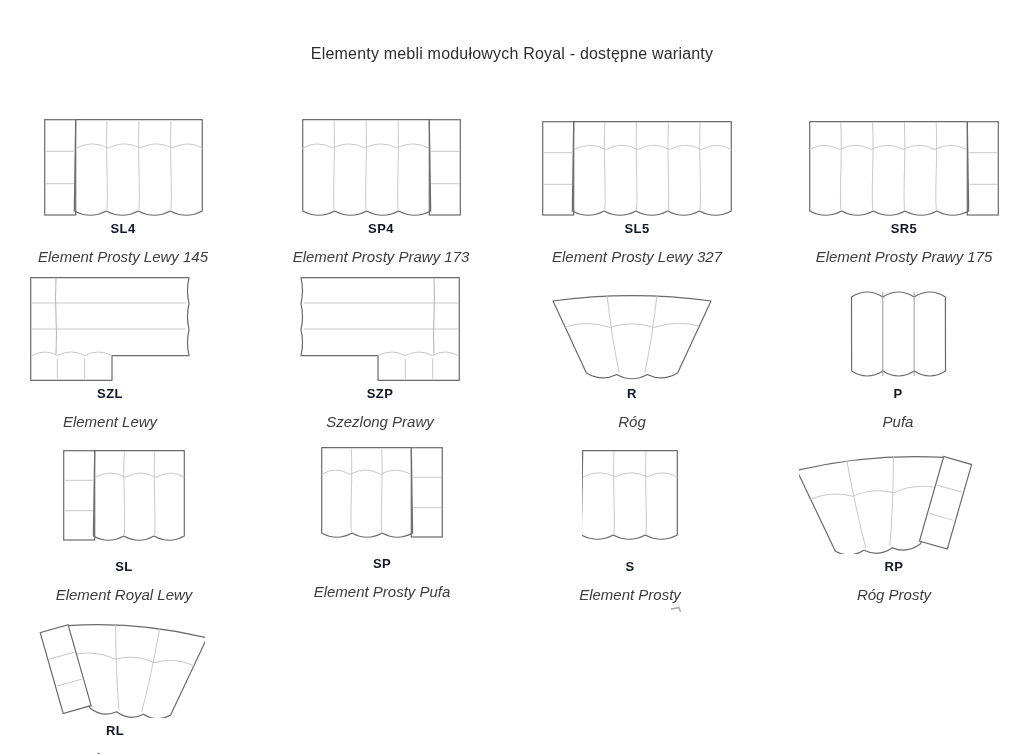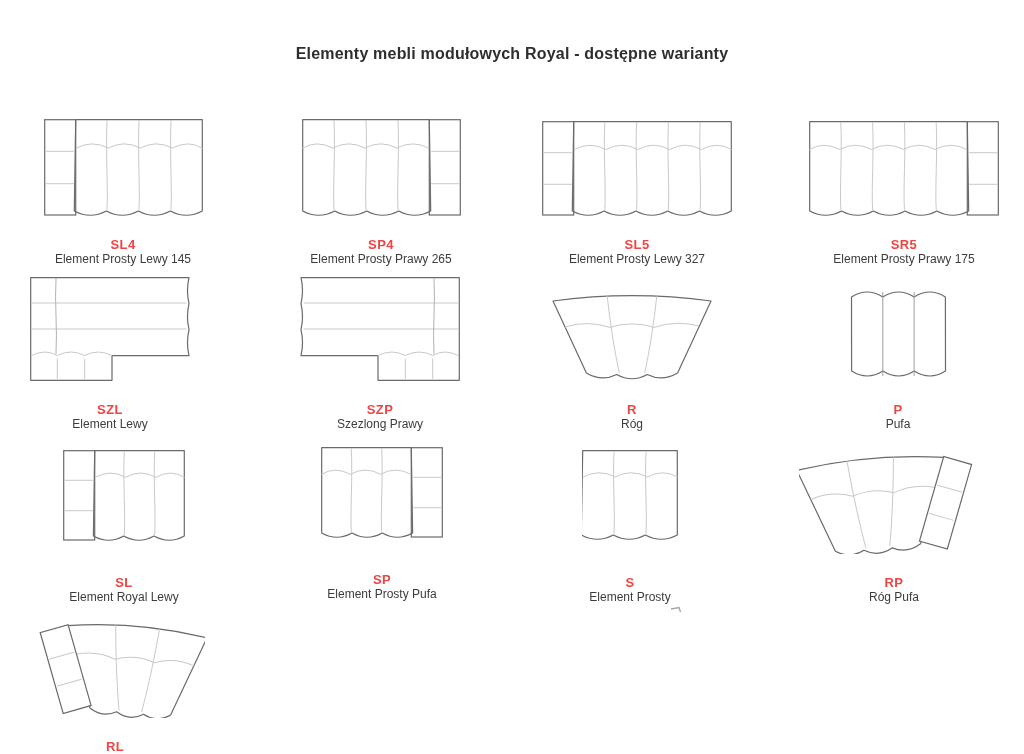--- a/index.html
+++ b/index.html
@@ -2,32 +2,32 @@
 <html><head>
 <meta charset="utf-8">
 <style>
   html,body{margin:0;padding:0;}
   body{
     width:1024px;height:754px;position:relative;background:#ffffff;
     font-family:"Liberation Sans", sans-serif;overflow:hidden;
   }
   .title{
     position:absolute;top:45px;left:0;width:100%;text-align:center;
-    font-size:16px;font-weight:700;color:#2e2e2e;letter-spacing:.2px;
+    font-size:16px;font-weight:400;color:#2e2e2e;letter-spacing:.2px;
   }
   .cell{
     position:absolute;width:220px;display:flex;flex-direction:column;align-items:center;
   }
   .shapebox{display:flex;justify-content:center;width:100%;}
   .r1 .shapebox{height:104px;align-items:flex-end;}
   .r2 .shapebox{height:116px;align-items:flex-end;}
   .r3 .shapebox{height:106px;align-items:flex-start;padding-top:2px;box-sizing:border-box;}
   .r4 .shapebox{height:106px;align-items:flex-start;padding-top:6px;box-sizing:border-box;}
-  .code{margin-top:21px;font-size:13px;font-weight:700;color:#ef4444;letter-spacing:.4px;}
-  .name{margin-top:0;font-size:12px;font-weight:400;color:#3c3c3c;}
+  .code{margin-top:5px;font-size:13px;font-weight:700;color:#0f172a;letter-spacing:.4px;}
+  .name{margin-top:12px;font-size:15px;font-weight:400;color:#3c3c3c;font-style:italic;}
   .stray{position:absolute;left:670px;top:605px;}
 </style>
 </head>
 <body>
 
 <div class="title">Elementy mebli modułowych Royal - dostępne warianty</div>
 
 <div class="cell r1" style="left:13px;top:112px">
   <div class="shapebox">
       <svg width="159" height="97" viewBox="0 0 159 97">
@@ -47,21 +47,21 @@
         <g transform="translate(159 0) scale(-1 1)">
           <rect x="0.7" y="0.7" width="31" height="95.3" fill="none" stroke="#6a6a6a" stroke-width="1.2"></rect>
           <path d="M2 32.3 H 29.5 M2 64.7 H 29.5" fill="none" stroke="#c9c9c9" stroke-width="1" stroke-linecap="round" stroke-linejoin="round"></path>
           <path d="M 31.7 0.7 H 158.3 V 92 q -16 8.5 -32 0 q -16 8.5 -32 0 q -16 8.5 -32 0 q -16 8.5 -32 0 Z" fill="none" stroke="#6a6a6a" stroke-width="1.2" stroke-linecap="round" stroke-linejoin="round"></path>
           <path d="M 63 1.5 C 61.5 33.9 64.3 67.9 63 90.5 M 95 1.5 C 93.5 33.9 96.3 67.9 95 90.5 M 127 1.5 C 125.5 33.9 128.3 67.9 127 90.5 " fill="none" stroke="#c9c9c9" stroke-width="1" stroke-linecap="round" stroke-linejoin="round"></path>
           <path d="M 32.2 29.1 q 16 -8.5 32 0 q 16 -8.5 32 0 q 16 -8.5 32 0 q 16 -8.5 30.2 0" fill="none" stroke="#c9c9c9" stroke-width="1" stroke-linecap="round" stroke-linejoin="round"></path>
         </g>
       </svg>
     </div>
   <div class="code">SP4</div>
-  <div class="name">Element Prosty Prawy 265</div>
+  <div class="name">Element Prosty Prawy 173</div>
 </div>
 <div class="cell r1" style="left:527px;top:112px">
   <div class="shapebox">
       <svg width="190" height="95" viewBox="0 0 190 95">
         <rect x="0.7" y="0.7" width="31" height="93.3" fill="none" stroke="#6a6a6a" stroke-width="1.2"></rect>
         <path d="M2 31.7 H 29.5 M2 63.3 H 29.5" fill="none" stroke="#c9c9c9" stroke-width="1" stroke-linecap="round" stroke-linejoin="round"></path>
         <path d="M 31.7 0.7 H 189.3 V 90 q -15.9 8.5 -31.8 0 q -15.9 8.5 -31.8 0 q -15.9 8.5 -31.8 0 q -15.9 8.5 -31.8 0 q -15.9 8.5 -31.8 0 Z" fill="none" stroke="#6a6a6a" stroke-width="1.2" stroke-linecap="round" stroke-linejoin="round"></path>
         <path d="M 62.8 1.5 C 61.3 33.3 64.1 66.5 62.8 88.5 M 94.6 1.5 C 93.1 33.3 95.9 66.5 94.6 88.5 M 126.4 1.5 C 124.9 33.3 127.7 66.5 126.4 88.5 M 158.2 1.5 C 156.7 33.3 159.5 66.5 158.2 88.5 " fill="none" stroke="#c9c9c9" stroke-width="1" stroke-linecap="round" stroke-linejoin="round"></path>
         <path d="M 32.2 28.5 q 15.9 -8.5 31.8 0 q 15.9 -8.5 31.8 0 q 15.9 -8.5 31.8 0 q 15.9 -8.5 31.8 0 q 15.9 -8.5 30 0" fill="none" stroke="#c9c9c9" stroke-width="1" stroke-linecap="round" stroke-linejoin="round"></path>
       </svg>
@@ -182,21 +182,21 @@
           <path d="M 51.7 7.5 Q 56.3 57.2 63 95.5 M 98.3 7.5 Q 93.8 57.2 87 95.5" fill="none" stroke="#c9c9c9" stroke-width="1" stroke-linecap="round" stroke-linejoin="round"></path>
           <path d="M 12.6 42.2 Q 33.4 35.2 54.2 42.7 Q 75 35.7 95.8 42.7 Q 116.6 35.2 137.4 41.2" fill="none" stroke="#c9c9c9" stroke-width="1" stroke-linecap="round" stroke-linejoin="round"></path>
           <g transform="translate(148.5 11) rotate(21)">
             <rect x="0" y="0" width="29" height="88" fill="#ffffff" stroke="#6a6a6a" stroke-width="1.2"></rect>
             <path d="M2 29.3 H 27 M2 58.7 H 27" fill="none" stroke="#c9c9c9" stroke-width="1" stroke-linecap="round" stroke-linejoin="round"></path>
           </g>
         </g>
       </svg>
     </div>
   <div class="code">RP</div>
-  <div class="name">Róg Pufa</div>
+  <div class="name">Róg Prosty</div>
 </div>
 
 <div class="cell r4" style="left:5px;top:612px">
   <div class="shapebox">
       <svg width="180" height="100" viewBox="0 0 180 100">
         <g transform="translate(180 0) scale(-1 1)">
           <g transform="rotate(-5 90 50)">
             <path d="M 1 12 Q 71 1.2 141 12 L 111.5 92 Q 98 101 84.5 93.5 Q 71 102 57.5 93.5 Q 44 101 30.5 92 Z" fill="none" stroke="#6a6a6a" stroke-width="1.2" stroke-linecap="round" stroke-linejoin="round"></path>
             <path d="M 49 7.5 Q 53.3 55 59.6 91.5 M 93 7.5 Q 88.8 55 82.4 91.5" fill="none" stroke="#c9c9c9" stroke-width="1" stroke-linecap="round" stroke-linejoin="round"></path>
             <path d="M 12 40.8 Q 31.7 33.8 51.3 41.3 Q 71 34.3 90.7 41.3 Q 110.3 33.8 130 39.8" fill="none" stroke="#c9c9c9" stroke-width="1" stroke-linecap="round" stroke-linejoin="round"></path>

